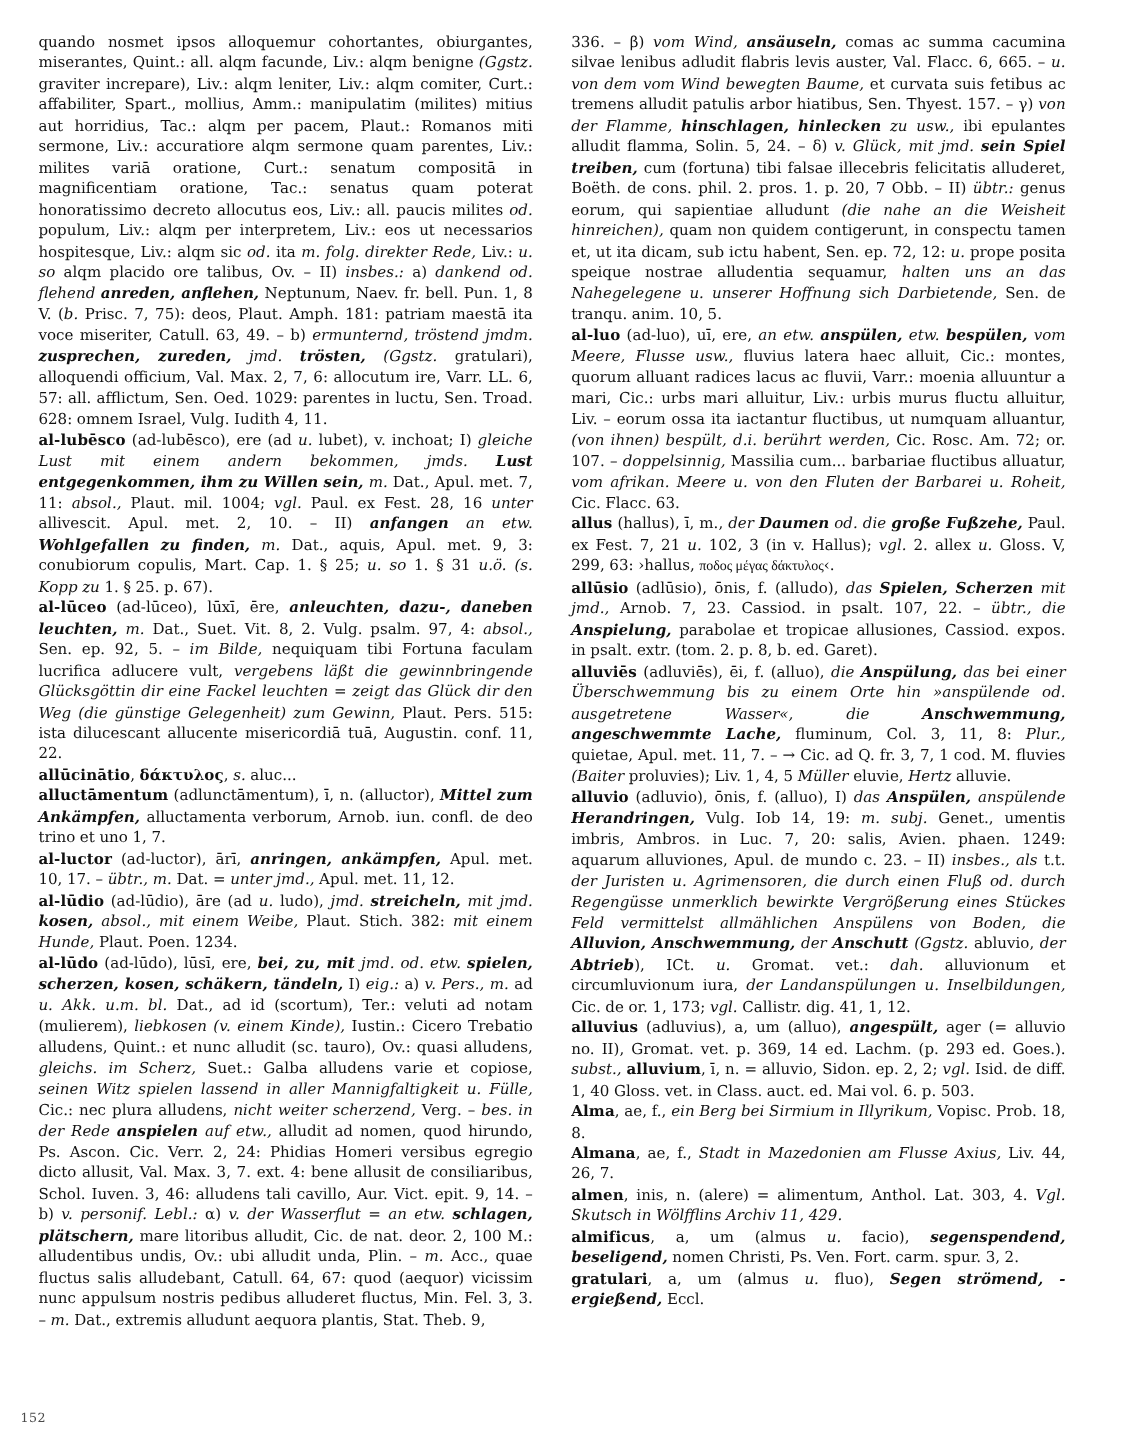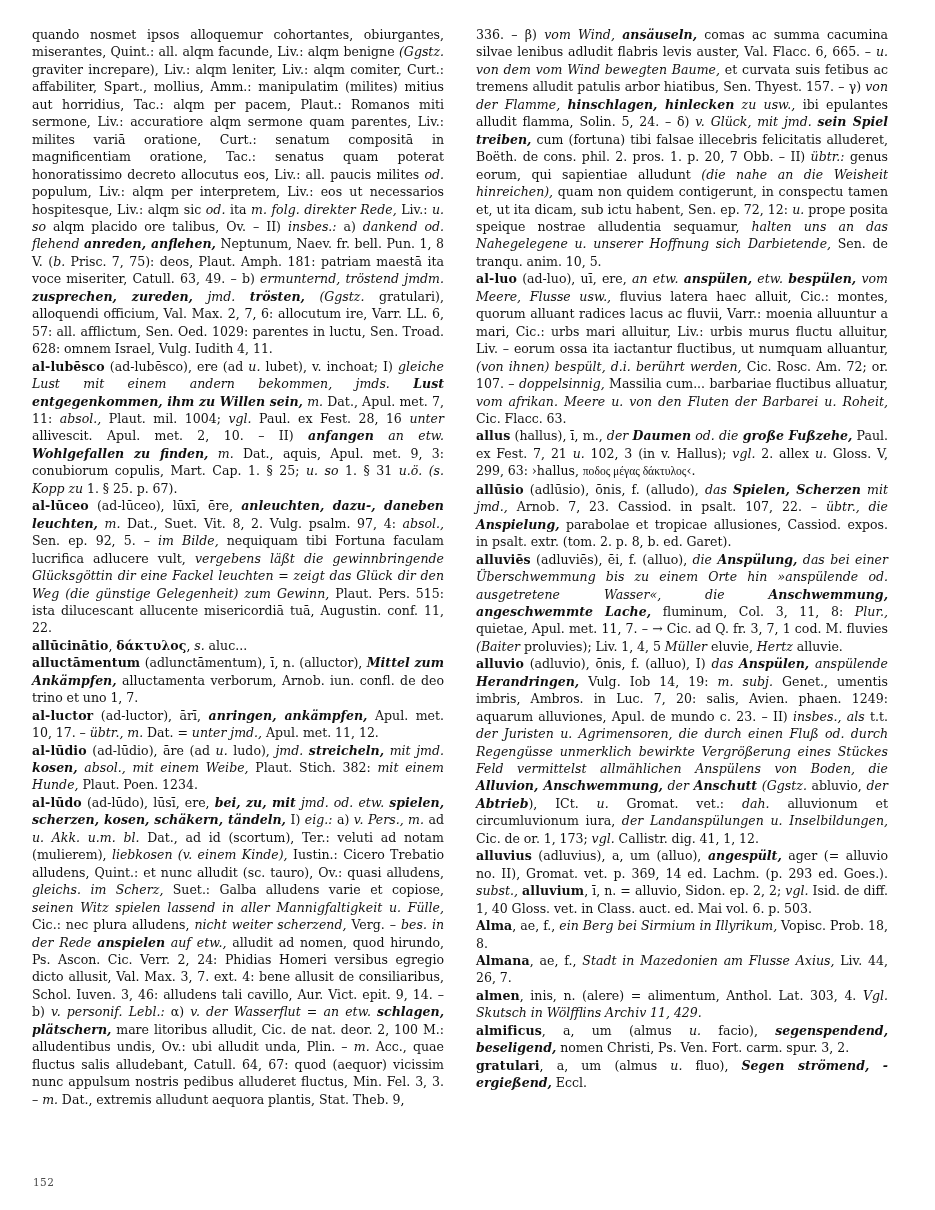--- a/index.html
+++ b/index.html
@@ -64,21 +64,21 @@
   
   i.it {
     font-style: italic;
   }
   .gk {
     font-family: Liberation Serif, serif;
     font-size: 11.6px;
   }
   #folio {
     position: absolute;
-    left: 33px;
+    left: 17px;
     top: 1176px;
     font-size: 10.5px;
     color: #4a4a4a;
     font-family: "DejaVu Serif", "Liberation Serif", serif;
     letter-spacing: 0.4px;
   }
 </style>
 </head>
 <body>
 

